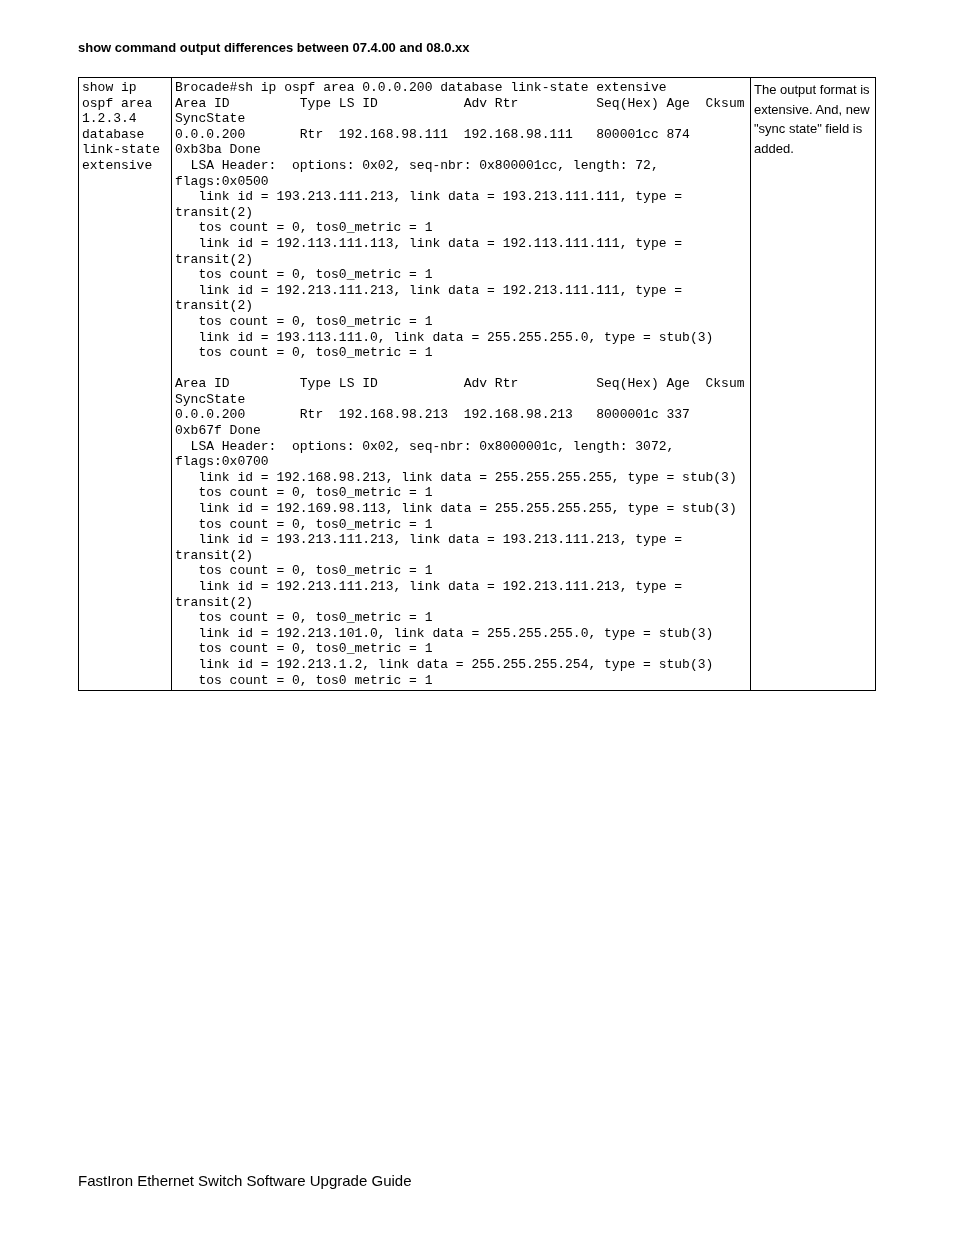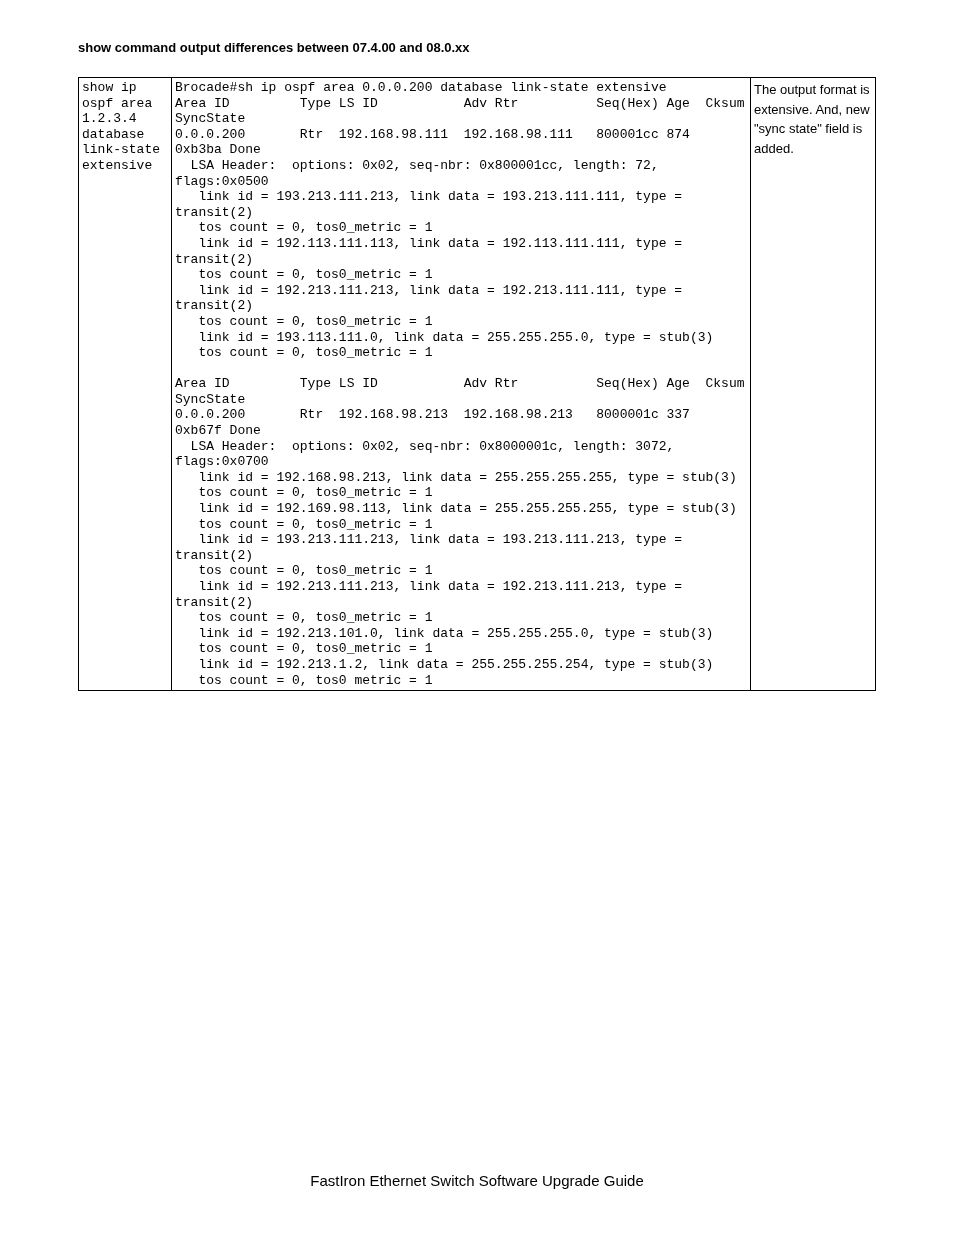--- a/index.html
+++ b/index.html
@@ -45,21 +45,21 @@
     overflow: hidden;
     margin-left: 24px;
   }
   td.note {
     width: 118px;
     font-family: Arial, Helvetica, sans-serif;
     font-size: 12.5px;
     line-height: 1.5;
   }
   .footer {
-    text-align: center;
+    text-align: left;
     font-size: 15px;
     margin-top: 480px;
     line-height: 1.35;
     padding-right: 0;
   }
 </style>
 </head>
 <body>
 
 <div class="page">

